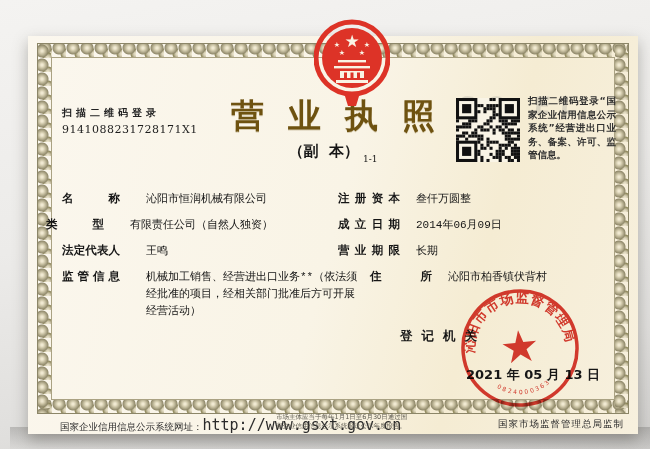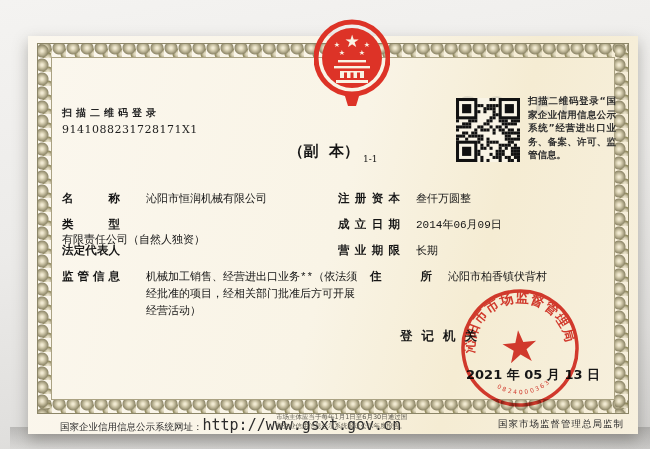--- a/index.html
+++ b/index.html
@@ -117,20 +117,21 @@
       <rect x="20" y="50" width="36" height="2.4" fill="#f9f3e4"></rect>
       <rect x="26" y="55" width="24" height="7" fill="#f9f3e4"></rect>
       <rect x="30" y="56.5" width="3" height="5.5" fill="#dd3327"></rect>
       <rect x="36.5" y="56.5" width="3" height="5.5" fill="#dd3327"></rect>
       <rect x="43" y="56.5" width="3" height="5.5" fill="#dd3327"></rect>
       <rect x="22" y="64" width="32" height="3" fill="#f9f3e4"></rect>
       <path d="M30 77 L46 77 L42 90 L34 90 Z" fill="#dd3327"></path>
     </svg>
   </div>
 
+  <div class="title">营业执照</div>
   <div class="subtitle"><span>（副  本）</span><span class="copyno">1-1</span></div>
 
   <div class="qr">
       <svg width="64" height="64" viewBox="0 0 84 84" xmlns="http://www.w3.org/2000/svg">
         <rect width="84" height="84" fill="#f9f4e6"></rect>
         <rect x="44" y="0" width="4" height="4" fill="#111"></rect>
         <rect x="48" y="0" width="4" height="4" fill="#111"></rect>
         <rect x="28" y="8" width="4" height="4" fill="#111"></rect>
         <rect x="32" y="8" width="4" height="4" fill="#111"></rect>
         <rect x="40" y="8" width="4" height="4" fill="#111"></rect>
@@ -285,26 +286,27 @@
         <rect x="4" y="60" width="20" height="20" fill="#f9f4e6"></rect>
         <rect x="8" y="64" width="12" height="12" fill="#111"></rect>
       </svg>
     </div>
   <div class="qr-caption">扫描二维码登录“国家企业信用信息公示系统”经营进出口业务、备案、许可、监管信息。</div>
 
   <div class="row col-l" style="left:34px;top:141px;">
     <span class="fld-label">名称</span>
     <span class="fld-value">沁阳市恒润机械有限公司</span>
   </div>
-  <div class="row col-l" style="left:34px;top:167px;flex-direction:column;">
+  <div class="row col-l" style="left:18px;top:167px;">
     <span class="fld-label">类型</span>
     <span class="fld-value">有限责任公司（自然人独资）</span>
   </div>
   <div class="row col-l" style="left:34px;top:193px;">
     <span class="fld-label">法定代表人</span>
+    <span class="fld-value">王鸣</span>
   </div>
   <div class="row col-l" style="left:34px;top:219px;">
     <span class="fld-label">监管信息</span>
     <span class="fld-value">机械加工销售、经营进出口业务**（依法须经批准的项目，经相关部门批准后方可开展经营活动）</span>
   </div>
 
   <div class="row col-r" style="left:310px;top:141px;">
     <span class="fld-label">注册资本</span>
     <span class="fld-value">叁仟万圆整</span>
   </div>

